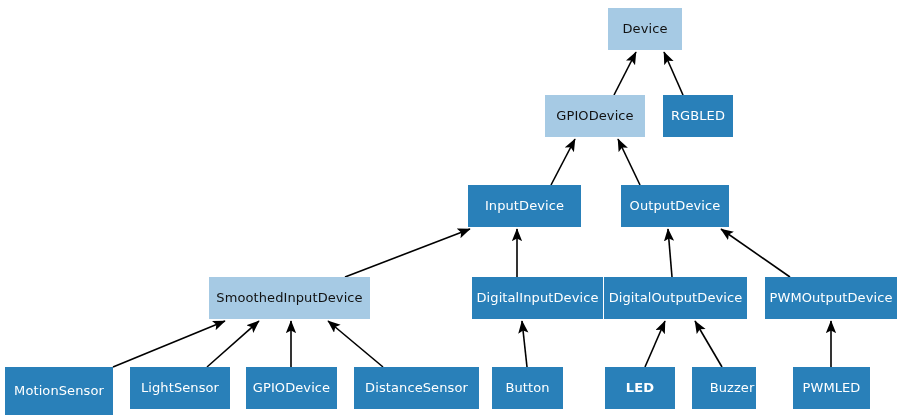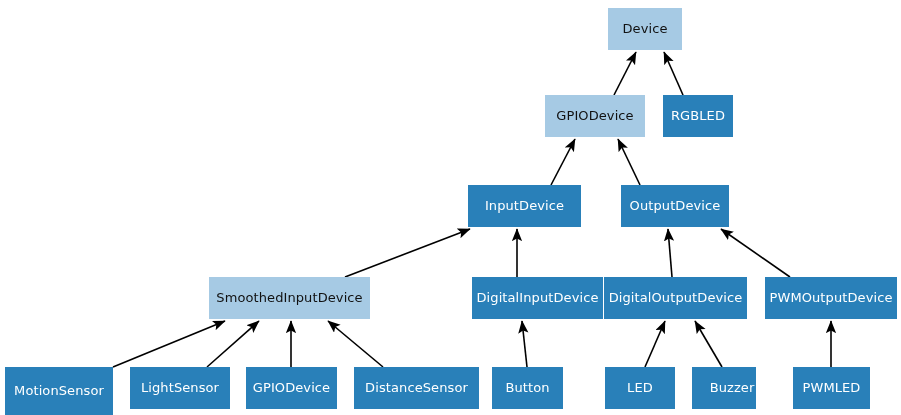--- a/index.html
+++ b/index.html
@@ -109,21 +109,21 @@
       </div>
       <div class="node concrete" style="left: 246px; top: 367px; width: 91px; height: 42px;">
         <span>GPIODevice</span>
       </div>
       <div class="node concrete" style="left: 354px; top: 367px; width: 125px; height: 42px;">
         <span>DistanceSensor</span>
       </div>
       <div class="node concrete" style="left: 492px; top: 367px; width: 71px; height: 42px;">
         <span>Button</span>
       </div>
-      <div class="node concrete" style="left: 605px; top: 367px; width: 70px; height: 42px;">
+      <div class="node concrete" style="left: 605px; top: 367px; width: 70px; height: 42px; font-weight: bold;">
         <span>LED</span>
       </div>
       <div class="node concrete" style="left: 692px; top: 367px; width: 64px; height: 42px; padding-left: 16px;">
         <span>Buzzer</span>
       </div>
       <div class="node concrete" style="left: 793px; top: 367px; width: 77px; height: 42px;">
         <span>PWMLED</span>
       </div>
     </div>
 </div>

